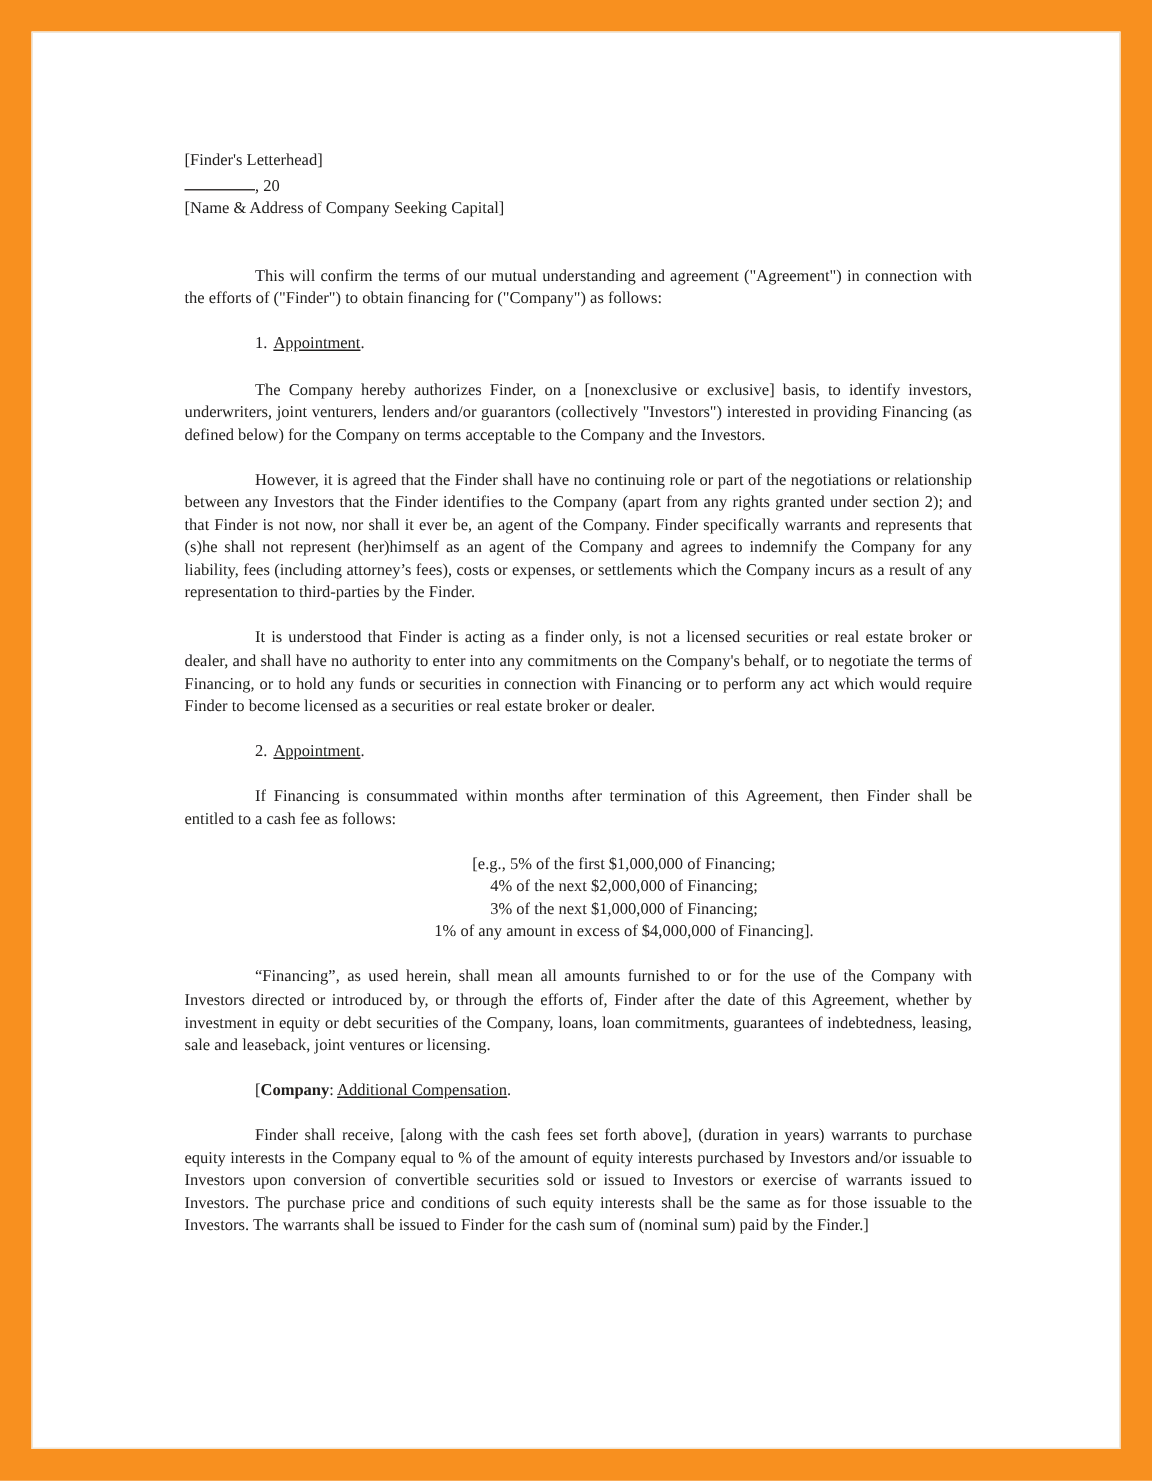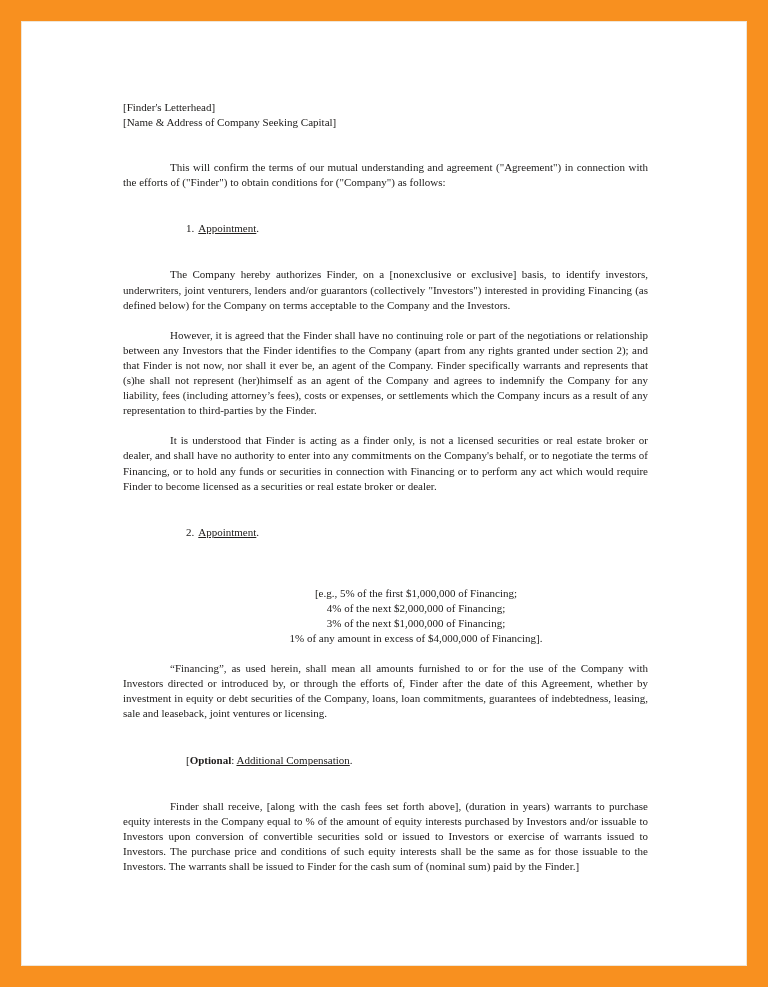--- a/index.html
+++ b/index.html
@@ -48,21 +48,21 @@
     white-space: pre-wrap;
   }
   .para {
     margin: 0;
     text-indent: 47px;
     text-align: justify;
   }
   .spacer-sm { height: 15px; }
   .spacer-md { height: 15px; }
   .heading {
-    margin: 16px;
+    margin: 0;
     padding-left: 47px;
     text-align: left;
   }
   .u { text-decoration: underline; }
   .b { font-weight: bold; }
   .listblock {
     margin: 0;
     padding-left: 61px;
     text-align: center;
   }
@@ -78,29 +78,30 @@
 </style>
 </head>
 <body>
 
 <div id="frame">
   <div id="page">
     <div id="doc">
 
       <div class="blockline">[Finder's Letterhead]</div>
 
+      <div class="blockline"><span class="fill fill-date"></span><span>, 20</span></div>
 
       <div class="blockline">[Name &amp; Address of Company Seeking Capital]</div>
 
       <div class="spacer-sm"></div>
 
 
       <div class="spacer-md"></div>
 
-      <p class="para">This will confirm the terms of our mutual understanding and agreement ("Agreement") in connection with the efforts of  ("Finder") to obtain conditions for  ("Company") as follows:</p>
+      <p class="para">This will confirm the terms of our mutual understanding and agreement ("Agreement") in connection with the efforts of  ("Finder") to obtain financing for  ("Company") as follows:</p>
 
       <div class="spacer-md"></div>
 
       <div class="heading"><span>1.</span><span class="gap-sm"></span><span class="u">Appointment</span><span>.</span></div>
 
       <div class="spacer-md"></div>
 
       <p class="para">The Company hereby authorizes Finder, on a [nonexclusive or exclusive] basis, to identify investors, underwriters, joint venturers, lenders and/or guarantors (collectively "Investors") interested in providing Financing (as defined below) for the Company on terms acceptable to the Company and the Investors.</p>
 
       <div class="spacer-md"></div>
@@ -110,37 +111,38 @@
       <div class="spacer-md"></div>
 
       <p class="para">It is understood that Finder is acting as a finder only, is not a licensed securities or real estate broker or dealer, and shall have no authority to enter into any commitments on the Company's behalf, or to negotiate the terms of Financing, or to hold any funds or securities in connection with Financing or to perform any act which would require Finder to become licensed as a securities or real estate broker or dealer.</p>
 
       <div class="spacer-md"></div>
 
       <div class="heading"><span>2.</span><span class="gap-sm"></span><span class="u">Appointment</span><span>.</span></div>
 
       <div class="spacer-md"></div>
 
+      <p class="para">If Financing is consummated within  months after termination of this Agreement, then Finder shall be entitled to a cash fee as follows:</p>
 
       <div class="spacer-md"></div>
 
       <div class="listblock">
         <div>[e.g., 5% of the first $1,000,000 of Financing;</div>
         <div>4% of the next $2,000,000 of Financing;</div>
         <div>3% of the next $1,000,000 of Financing;</div>
         <div>1% of any amount in excess of $4,000,000 of Financing].</div>
       </div>
 
       <div class="spacer-md"></div>
 
       <p class="para">“Financing”, as used herein, shall mean all amounts furnished to or for the use of the Company with Investors directed or introduced by, or through the efforts of, Finder after the date of this Agreement, whether by investment in equity or debt securities of the Company, loans, loan commitments, guarantees of indebtedness, leasing, sale and leaseback, joint ventures or licensing.</p>
 
       <div class="spacer-md"></div>
 
-      <div class="heading"><span>[</span><span class="b">Optional</span><span>: </span><span class="u">Additional Compensation</span><span>.</span></div>
+      <div class="heading"><span>[</span><span class="b">Company</span><span>: </span><span class="u">Additional Compensation</span><span>.</span></div>
 
       <div class="spacer-md"></div>
 
       <p class="para">Finder shall receive, [along with the cash fees set forth above], (duration in years) warrants to purchase equity interests in the Company equal to % of the amount of equity interests purchased by Investors and/or issuable to Investors upon conversion of convertible securities sold or issued to Investors or exercise of warrants issued to Investors. The purchase price and conditions of such equity interests shall be the same as for those issuable to the Investors. The warrants shall be issued to Finder for the cash sum of (nominal sum)   paid by the Finder.]</p>
 
       <div class="spacer-md"></div>
 
 
     </div>
   </div>

